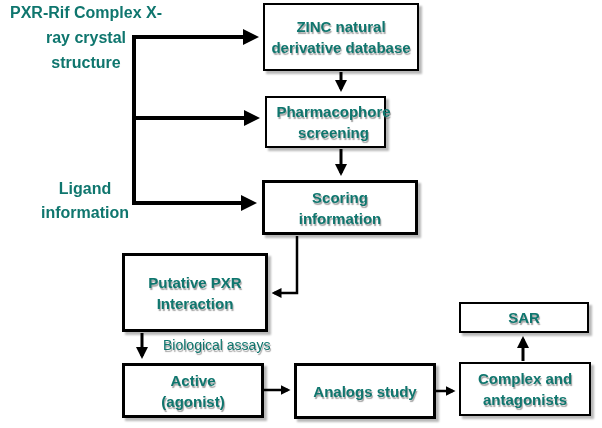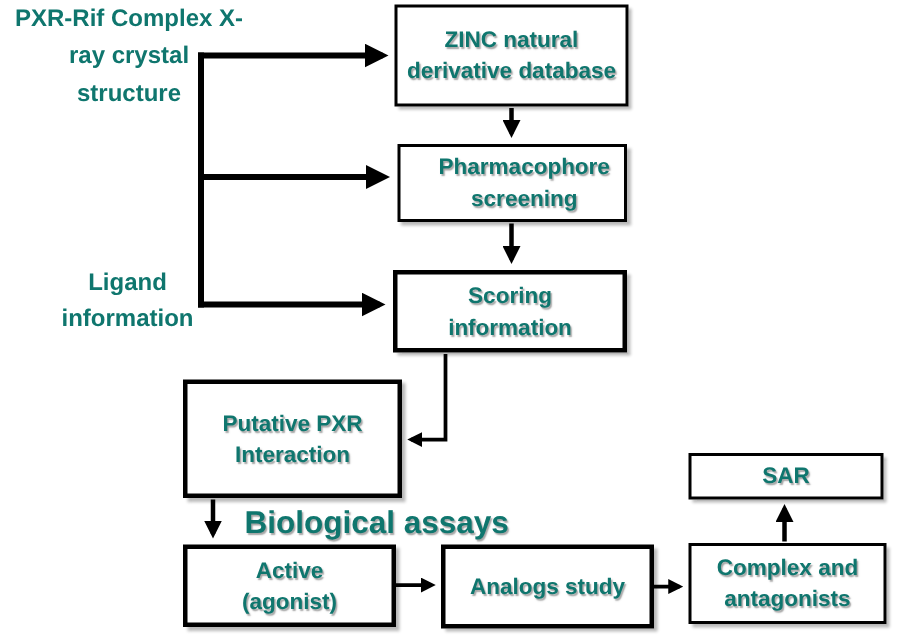--- a/index.html
+++ b/index.html
@@ -38,22 +38,22 @@
   .side-label {
     position: absolute;
     text-align: center;
     font-weight: bold;
     font-size: 16px;
     line-height: 25px;
   }
   .side-line { display: block; white-space: nowrap; }
   .annotation {
     position: absolute;
-    font-weight: bold;
-    font-size: 21px;
+    font-weight: normal;
+    font-size: 14px;
     white-space: nowrap;
     text-shadow: 1px 1.5px 1px rgba(90,90,90,0.55);
   }
 </style>
 </head>
 <body>
 
 <div class="canvas">
 
   <svg class="arrow-layer" viewBox="0 0 602 428" xmlns="http://www.w3.org/2000/svg">
@@ -88,21 +88,21 @@
   <div class="side-label" style="left:10px; top:177px; width:150px; line-height:24px;">
     <span class="side-line">Ligand</span>
     <span class="side-line">information</span>
   </div>
 
   <div class="box" style="left:263px; top:3px; width:156px; height:68px;">
     <span class="box-line">ZINC natural</span>
     <span class="box-line">derivative database</span>
   </div>
 
-  <div class="box" style="left:265px; top:96px; width:153px; height:52px;padding-left:16px;">
+  <div class="box" style="left:265px; top:96px; width:121px; height:52px;padding-left:16px;">
     <span class="box-line">Pharmacophore</span>
     <span class="box-line">screening</span>
   </div>
 
   <div class="box thick" style="left:262px; top:180px; width:156px; height:55px;">
     <span class="box-line">Scoring</span>
     <span class="box-line">information</span>
   </div>
 
   <div class="box thick" style="left:122px; top:253px; width:146px; height:79px;">

